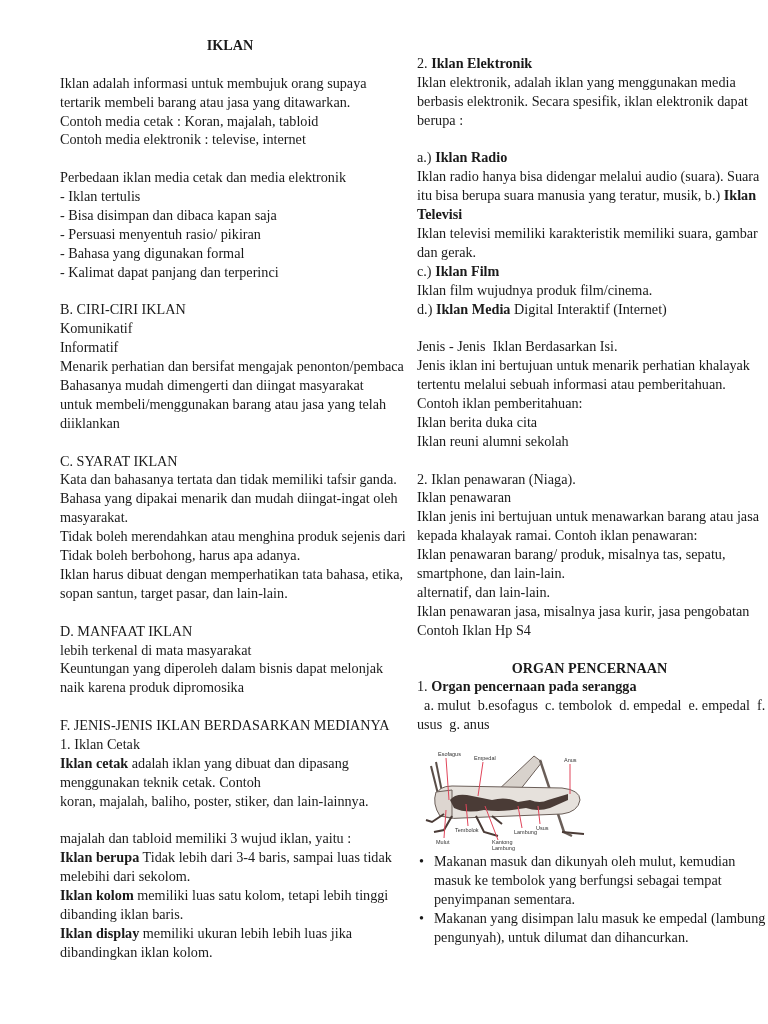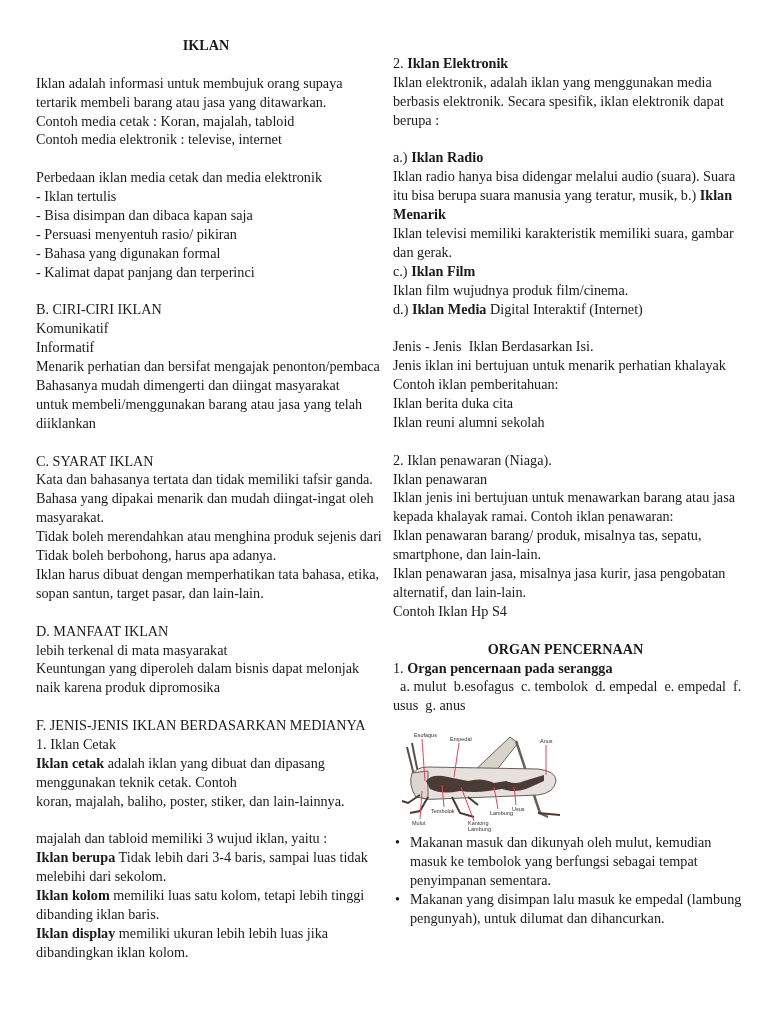--- a/index.html
+++ b/index.html
@@ -13,20 +13,21 @@
       position: relative;
       overflow: hidden;
       font-family: "Liberation Serif", "DejaVu Serif", serif;
       font-size: 14.2px;
       line-height: 18.9px;
       color: #1a1a1a;
     }
     .col {
       position: absolute;
       top: 0;
+      margin-left: 24px;
     }
     .col-left { left: 36px; width: 340px; }
     .col-right { left: 393px; width: 345px; }
     .line { white-space: nowrap; display: block; height: 18.9px; }
     .blank { height: 18.9px; display: block; }
     b, .bold { font-weight: bold; }
     .center-title {
       font-weight: bold;
       text-align: center;
       display: block;
@@ -132,44 +133,45 @@
 
   <div>
     <span class="line"><span>2. </span><b>Iklan Elektronik</b></span>
     <span class="line">Iklan elektronik, adalah iklan yang menggunakan media</span>
     <span class="line">berbasis elektronik. Secara spesifik, iklan elektronik dapat</span>
     <span class="line">berupa :</span>
     <span class="blank"></span>
     <span class="line"><span>a.) </span><b>Iklan Radio</b></span>
     <span class="line">Iklan radio hanya bisa didengar melalui audio (suara). Suara</span>
     <span class="line"><span>itu bisa berupa suara manusia yang teratur, musik, b.) </span><b>Iklan</b></span>
-    <span class="line"><b>Menarik</b></span>
+    <span class="line"><b>Televisi</b></span>
     <span class="line">Iklan televisi memiliki karakteristik memiliki suara, gambar</span>
     <span class="line">dan gerak.</span>
     <span class="line"><span>c.) </span><b>Iklan Film</b></span>
     <span class="line">Iklan film wujudnya produk film/cinema.</span>
     <span class="line"><span>d.) </span><b>Iklan Media</b><span> Digital Interaktif (Internet)</span></span>
   </div>
   <span class="blank"></span>
 
   <div>
     <span class="line" style="white-space:pre;">Jenis - Jenis  Iklan Berdasarkan Isi.</span>
     <span class="line">Jenis iklan ini bertujuan untuk menarik perhatian khalayak</span>
+    <span class="line">tertentu melalui sebuah informasi atau pemberitahuan.</span>
     <span class="line">Contoh iklan pemberitahuan:</span>
     <span class="line">Iklan berita duka cita</span>
     <span class="line">Iklan reuni alumni sekolah</span>
     <span class="blank"></span>
     <span class="line">2. Iklan penawaran (Niaga).</span>
     <span class="line">Iklan penawaran</span>
     <span class="line">Iklan jenis ini bertujuan untuk menawarkan barang atau jasa</span>
     <span class="line">kepada khalayak ramai. Contoh iklan penawaran:</span>
     <span class="line">Iklan penawaran barang/ produk, misalnya tas, sepatu,</span>
     <span class="line">smartphone, dan lain-lain.</span>
+    <span class="line">alternatif, dan lain-lain.</span>
     <span class="line">Iklan penawaran jasa, misalnya jasa kurir, jasa pengobatan</span>
-    <span class="line">alternatif, dan lain-lain.</span>
     <span class="line">Contoh Iklan Hp S4</span>
   </div>
   <span class="blank"></span>
 
   <div>
     <span class="line center-title" style="width:345px;">ORGAN PENCERNAAN</span>
     <span class="line"><span>1. </span><b>Organ pencernaan pada serangga</b></span>
     <span class="line" style="white-space:pre;">  a. mulut  b.esofagus  c. tembolok  d. empedal  e. empedal  f.</span>
     <span class="line" style="white-space:pre;">usus  g. anus</span>
 

